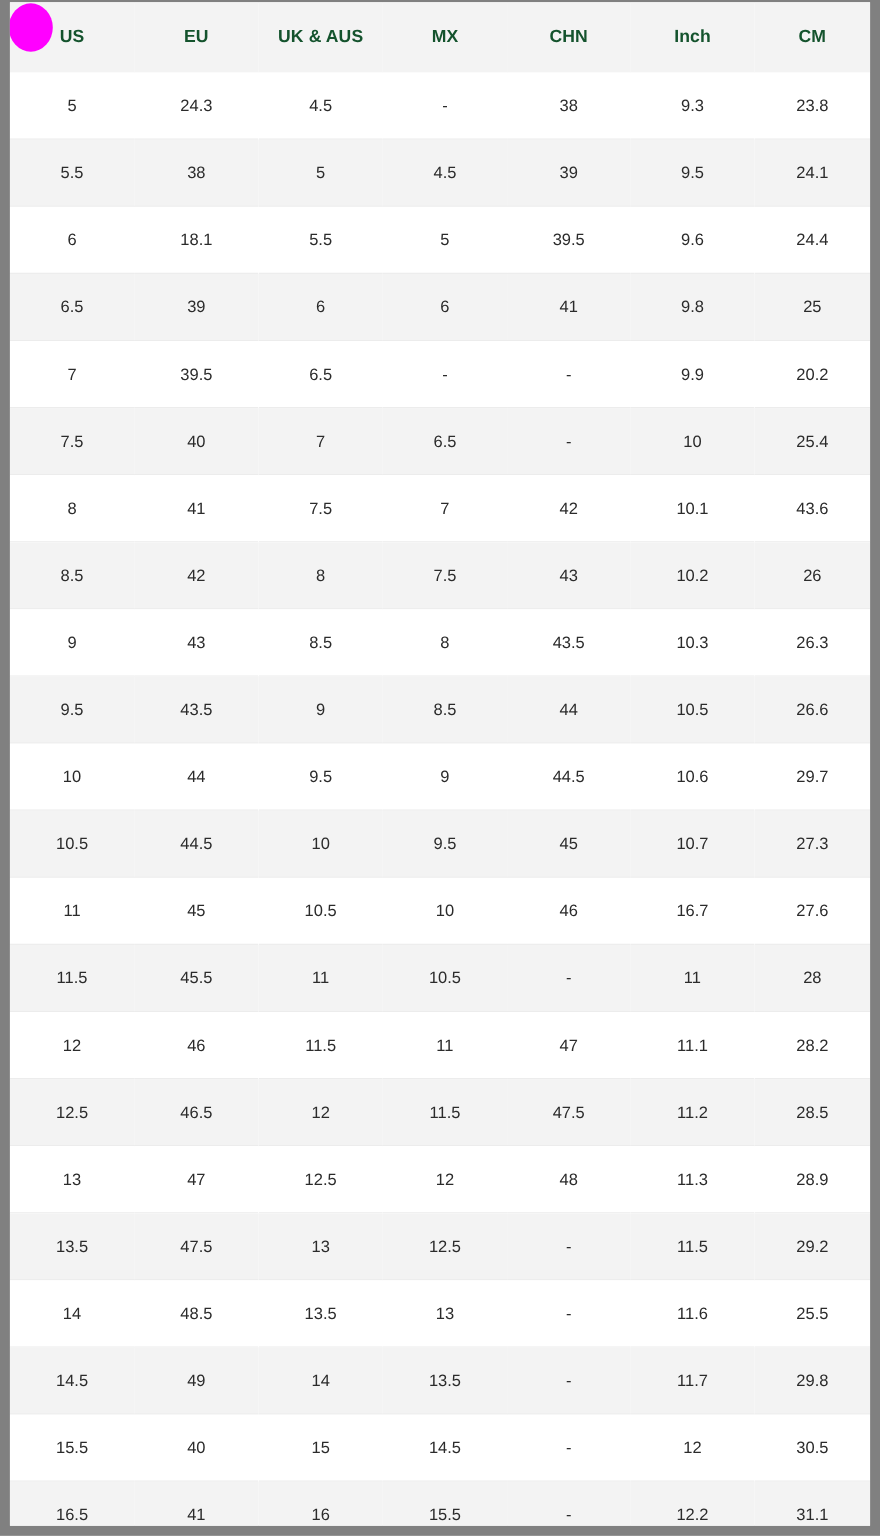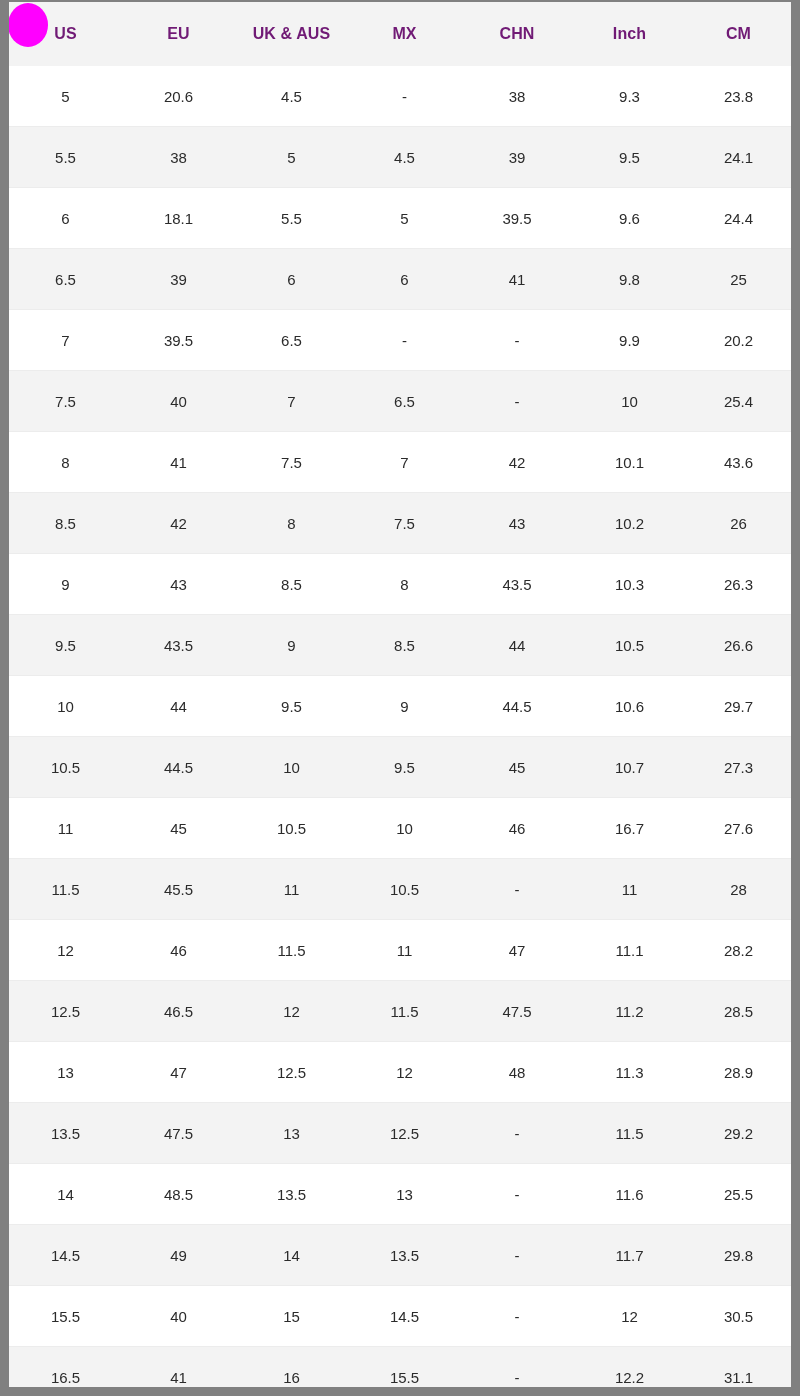--- a/index.html
+++ b/index.html
@@ -44,21 +44,21 @@
   table.size-table col.c-eu       { width: 113px; }
   table.size-table col.c-ukaus    { width: 113px; }
   table.size-table col.c-mx       { width: 113px; }
   table.size-table col.c-chn      { width: 112px; }
   table.size-table col.c-inch     { width: 113px; }
   table.size-table col.c-cm       { width: 105px; }
 
   table.size-table thead th {
     height: 64px;
     background: #f3f3f3;
-    color: #701a75;
+    color: #14532d;
     font-size: 16px;
     font-weight: bold;
     text-align: center;
     vertical-align: middle;
     padding: 0;
     border: 0;
     letter-spacing: 0.1px;
   }
 
   table.size-table tbody td {
@@ -118,21 +118,21 @@
           <th>UK &amp; AUS</th>
           <th>MX</th>
           <th>CHN</th>
           <th>Inch</th>
           <th>CM</th>
         </tr>
       </thead>
       <tbody id="table-body">
           <tr class="row-odd">
             <td>5</td>
-            <td>20.6</td>
+            <td>24.3</td>
             <td>4.5</td>
             <td>-</td>
             <td>38</td>
             <td>9.3</td>
             <td>23.8</td>
           </tr>
           <tr class="row-even">
             <td>5.5</td>
             <td>38</td>
             <td>5</td>

